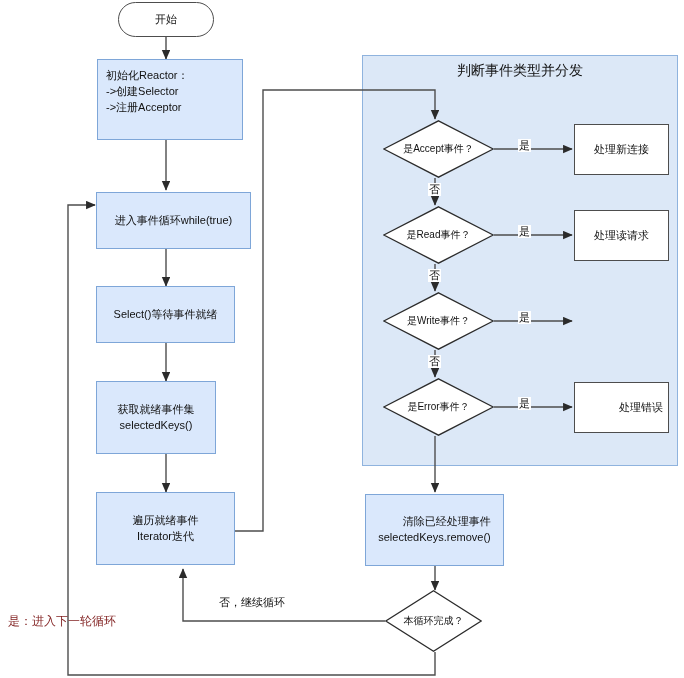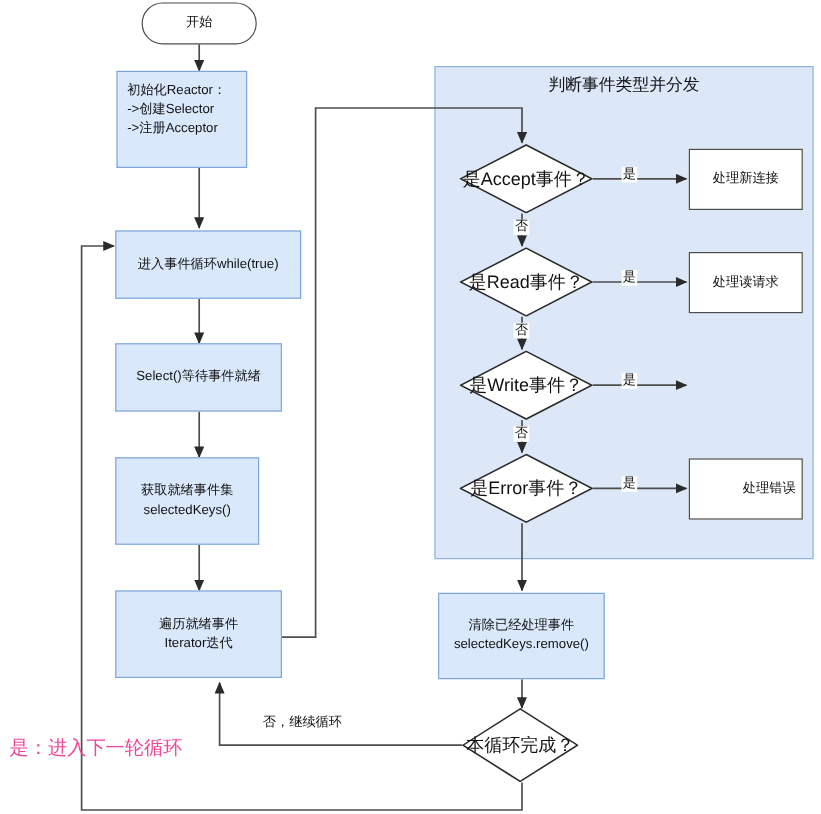--- a/index.html
+++ b/index.html
@@ -83,37 +83,37 @@
   }
   .diamond .dlabel {
     position: absolute;
     left: 0;
     top: 0;
     width: 100%;
     height: 100%;
     display: flex;
     align-items: center;
     justify-content: center;
-    font-size: 15px;
+    font-size: 10px;
     color: #111111;
     text-align: left;
   }
   .edge-label {
     position: absolute;
     font-size: 11px;
     color: #111111;
     background: #ffffff;
     padding: 0 1px;
     white-space: nowrap;
     line-height: 1.2;
   }
   .free-label {
     position: absolute;
-    font-size: 16px;
-    color: #ec4899;
+    font-size: 12px;
+    color: #7f1d1d;
     white-space: nowrap;
   }
 </style>
 </head>
 <body>
 
 <div id="canvas">
 
   <div class="panel" style="left:362px; top:55px; width:316px; height:411px;">
     <div class="panel-title">判断事件类型并分发</div>
@@ -160,21 +160,21 @@
       <path d="M385,621 L183,621 L183,569"></path>
 
       <path d="M435,652 L435,675 L68,675 L68,205 L95,205"></path>
     </g>
   </svg>
 
   <div class="node node-oval" style="left:118px; top:2px; width:96px; height:35px;text-align:right;">
     <span>开始</span>
   </div>
 
-  <div class="node node-blue node-init" style="left:97px; top:59px; width:109px; height:81px;">
+  <div class="node node-blue node-init" style="left:97px; top:59px; width:146px; height:81px;">
     <span>初始化Reactor：
 -&gt;创建Selector
 -&gt;注册Acceptor</span>
   </div>
 
   <div class="node node-blue" style="left:96px; top:192px; width:155px; height:57px;">
     <span>进入事件循环while(true)</span>
   </div>
 
   <div class="node node-blue" style="left:96px; top:286px; width:139px; height:57px;">
@@ -185,21 +185,21 @@
     <span style="white-space:pre-line;">获取就绪事件集
 selectedKeys()</span>
   </div>
 
   <div class="node node-blue" style="left:96px; top:492px; width:139px; height:73px;">
     <span style="white-space:pre-line;">遍历就绪事件
 Iterator迭代</span>
   </div>
 
   <div class="node node-blue" style="left:365px; top:494px; width:139px; height:72px;">
-    <span style="white-space:pre-line;">清除已经处理事件
+    <span style="white-space:pre-line;text-align:right;">清除已经处理事件
 selectedKeys.remove()</span>
   </div>
 
   <div class="diamond" style="left:383px; top:120px; width:111px; height:58px;">
     <svg class="dshape" viewBox="0 0 111 58" preserveAspectRatio="none">
       <polygon points="55.5,0.8 110.2,29 55.5,57.2 0.8,29" fill="#ffffff" stroke="#2b2b2b" stroke-width="1.3"></polygon>
     </svg>
     <div class="dlabel">是Accept事件？</div>
   </div>
 

